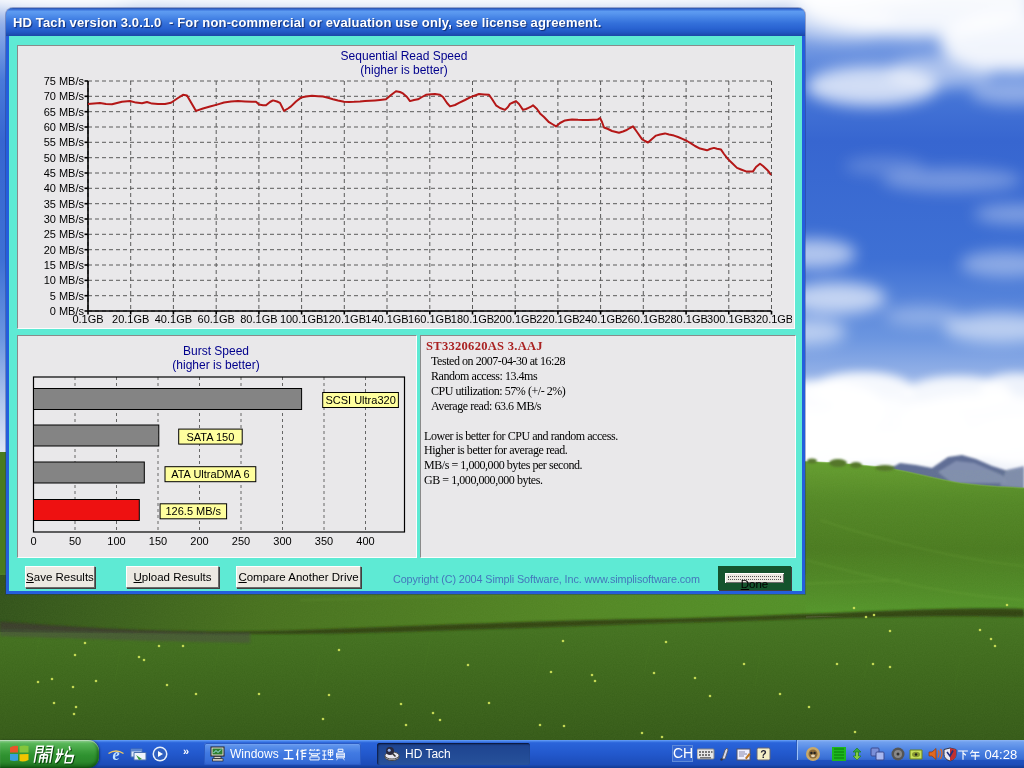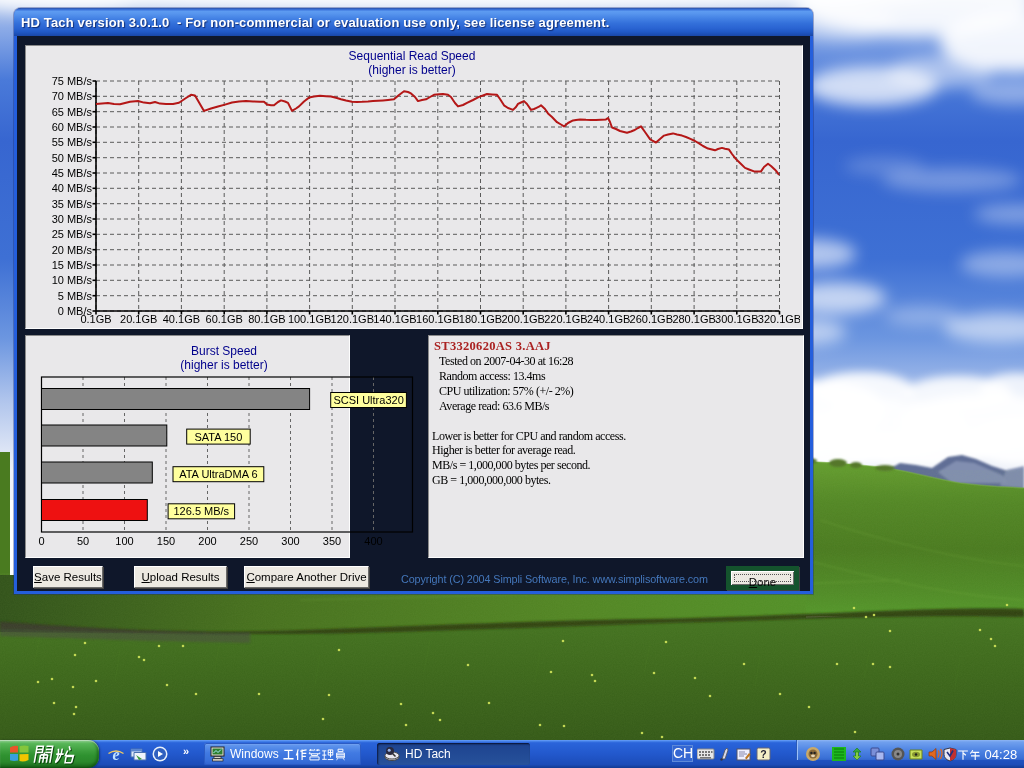--- a/index.html
+++ b/index.html
@@ -1,26 +1,26 @@
 <!DOCTYPE html>
 <html><head><meta charset="utf-8"><style>
 * { margin:0; padding:0; box-sizing:border-box; }
 html,body { width:1024px; height:768px; overflow:hidden; font-family:"Liberation Sans",sans-serif; }
 #page { position:relative; width:1024px; height:768px; }
 #wp { position:absolute; left:0; top:0; }
 #win { position:absolute; left:6px; top:8px; width:799px; height:586px;
   border-left:3px solid #245edc; border-right:3px solid #245edc; border-bottom:3px solid #245edc;
-  border-radius:7px 7px 0 0; background:#0f172a; box-shadow:0 0 0 1px rgba(20,40,120,.35);margin-left:8px;}
+  border-radius:7px 7px 0 0; background:#5eead4; box-shadow:0 0 0 1px rgba(20,40,120,.35);}
 #tbar { position:absolute; left:-3px; top:0; width:799px; height:28px; border-radius:7px 7px 0 0;
   background:linear-gradient(180deg,#2a50a8 0%,#3c74dc 6%,#5d9bf1 12%,#5795ee 20%,#4381e4 38%,#3370da 55%,#2a64d2 72%,#2159c6 85%,#1c4eb4 94%,#1a47a5 100%);}
 #tbar span { position:absolute; left:7px; top:6.5px; color:#fff; font-weight:bold; font-size:13px; letter-spacing:0px;
   text-shadow:1px 1px 1px rgba(10,30,90,.8); white-space:nowrap; letter-spacing:0.15px;}
 .panel { position:absolute; background:#e9e8ea; border:1px solid; border-color:#8a8a8a #fdfdfd #fdfdfd #8a8a8a; }
 #p1 { left:8px; top:37px; width:778px; height:284px; }
-#p2 { left:8px; top:327px; width:325px; height:223px; }
+#p2 { left:8px; top:327px; width:400px; height:223px; }
 #p3 { left:411px; top:327px; width:376px; height:223px; font-family:"Liberation Serif",serif; font-size:12px; letter-spacing:-0.45px; color:#000; }
 #p3 div { position:absolute; white-space:nowrap; }
 .btn { position:absolute; height:22px; background:#ece9e2; border:1px solid;
   border-color:#fff #6a6a6a #6a6a6a #fff; box-shadow:1px 1px 0 #404040; font-size:11.5px; color:#000;
   text-align:center; line-height:20px; white-space:nowrap; }
 .u { text-decoration:underline; }
 #taskbar { position:absolute; left:0; top:740px; width:1024px; height:28px;
   background:linear-gradient(180deg,#6ca2f8 0%,#4a86ec 4%,#2a64da 10%,#2258cc 50%,#1c4cb8 88%,#15409e 96%,#123a92 100%); }
 #startbtn { position:absolute; left:0; top:0; width:99px; height:28px; border-radius:0 11px 11px 0;
   background:linear-gradient(180deg,#90d090 0%,#57b657 13%,#3a9b3a 42%,#2f9230 55%,#2b882b 78%,#1e6e1e 95%,#175c17 100%);
@@ -382,21 +382,21 @@
     <div style="left:10px;top:62.5px">Average read: 63.6 MB/s</div>
     <div style="left:3px;top:92.5px">Lower is better for CPU and random access.</div>
     <div style="left:3px;top:107px">Higher is better for average read.</div>
     <div style="left:3px;top:121.5px">MB/s = 1,000,000 bytes per second.</div>
     <div style="left:3px;top:136.5px">GB = 1,000,000,000 bytes.</div>
   </div>
   <div class="btn" style="left:16px;top:558px;width:70px"><span class="u">S</span>ave Results</div>
   <div class="btn" style="left:117px;top:558px;width:93px"><span class="u">U</span>pload Results</div>
   <div class="btn" style="left:227px;top:558px;width:125px"><span class="u">C</span>ompare Another Drive</div>
   <div class="abs" style="left:384px;top:565px;width:320px;font-size:10.8px;letter-spacing:-0.1px;color:#4477bb;white-space:nowrap">Copyright (C) 2004 Simpli Software, Inc. www.simplisoftware.com</div>
-  <div class="btn" style="left:709px;top:558px;width:73px;height:24px;border:5px solid #14532d;box-shadow:inset 1px 1px 0 #fff, inset -1px -1px 0 #6a6a6a, 1px 1px 0 #404040;line-height:22px">
+  <div class="btn" style="left:709px;top:558px;width:73px;height:24px;border:7px solid #14532d;box-shadow:inset 1px 1px 0 #fff, inset -1px -1px 0 #6a6a6a, 1px 1px 0 #404040;line-height:22px">
     <span style="position:absolute;left:3px;top:3px;right:3px;bottom:3px;border:1px dotted #555"></span><span class="u">D</span>one</div>
 </div>
 <div id="taskbar">
   <div id="startbtn">
     <svg class="flag" width="21" height="20" viewBox="0 0 21 20">
       <g transform="skewY(-5)">
       <path d="M1,3.5 Q4.5,1.5 9,2.8 L9,9.3 L1,8.6 Z" fill="#e8552a"></path>
       <path d="M10.5,3.2 Q15,2 19.5,3.8 L19.5,10.2 L10.5,9.5 Z" fill="#84c63c"></path>
       <path d="M1,10.2 L9,10.9 L9,17.3 Q4.5,18 1,16.3 Z" fill="#38a0dc"></path>
       <path d="M10.5,11.1 L19.5,11.8 L19.5,17.6 Q14.5,19.6 10.5,17.9 Z" fill="#f1c500"></path>

